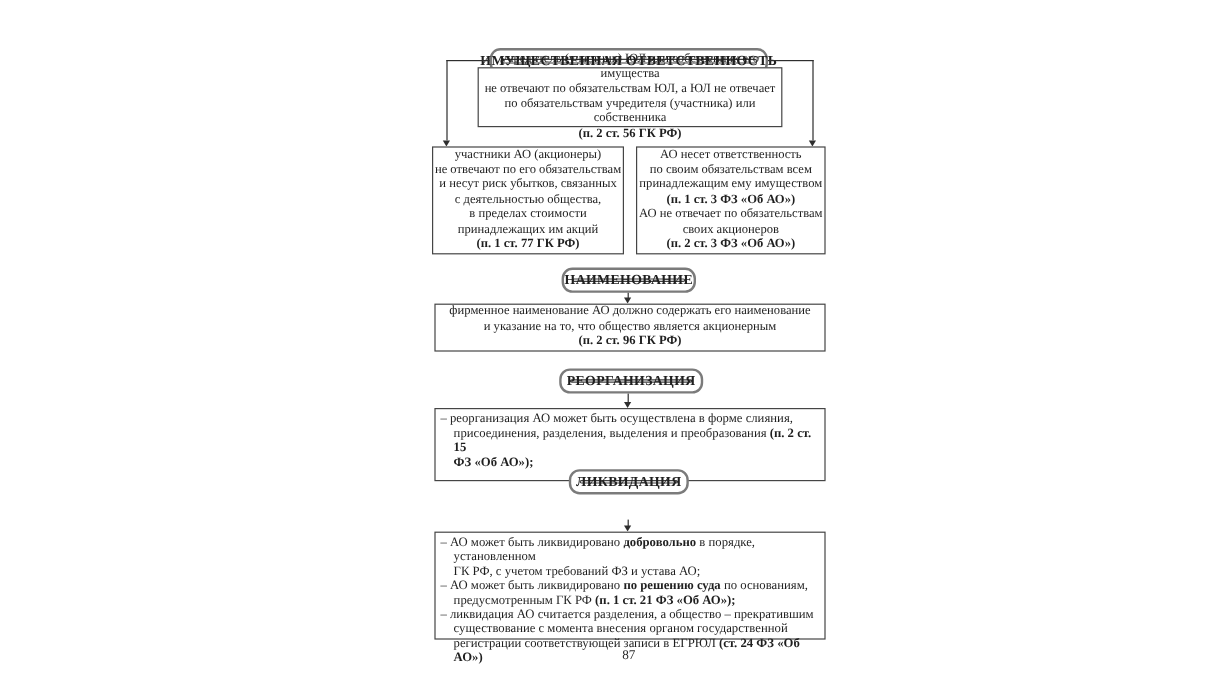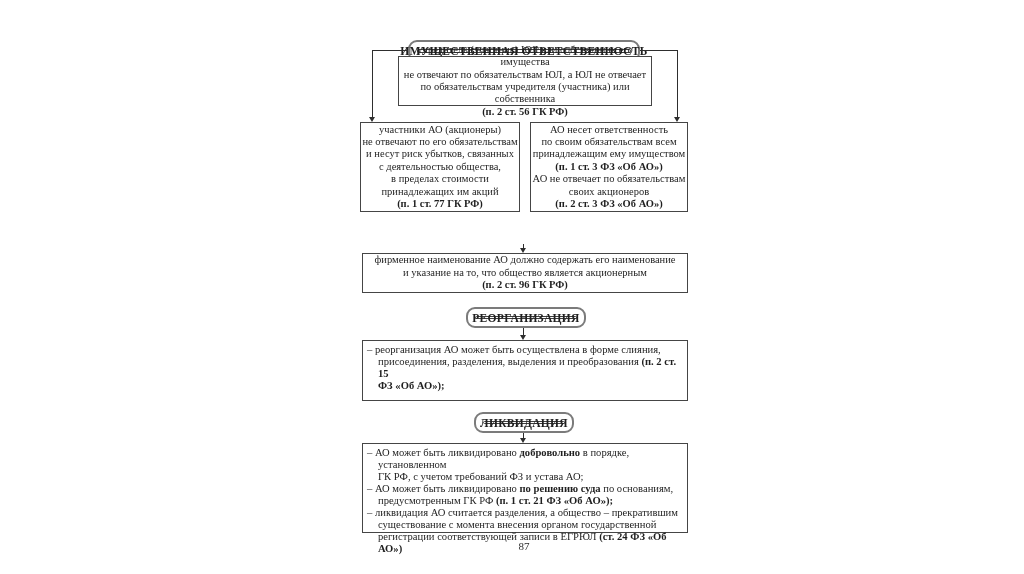--- a/index.html
+++ b/index.html
@@ -64,38 +64,41 @@
   </div>
 
   <div class="box" style="left:360px;top:122px;width:160px;height:90px;">
     <div class="txt">участники АО (акционеры)<br>не отвечают по его обязательствам<br>и несут риск убытков, связанных<br>с деятельностью общества,<br>в пределах стоимости<br>принадлежащих им акций<br><span class="b">(п. 1 ст. 77 ГК РФ)</span></div>
   </div>
 
   <div class="box" style="left:530px;top:122px;width:158px;height:90px;">
     <div class="txt">АО несет ответственность<br>по своим обязательствам всем<br>принадлежащим ему имуществом<br><span class="b">(п. 1 ст. 3 ФЗ «Об АО»)</span><br>АО не отвечает по обязательствам<br>своих акционеров<br><span class="b">(п. 2 ст. 3 ФЗ «Об АО»)</span></div>
   </div>
 
+  <div class="title-outer" style="left:468px;top:223px;width:112px;height:21px;">
+    <div class="title-inner">НАИМЕНОВАНИЕ</div>
+  </div>
   <div class="vline" style="left:523px;top:244px;height:5px;"></div>
   <div class="arrowhead" style="left:520px;top:248px;"></div>
 
   <div class="box" style="left:362px;top:253px;width:326px;height:40px;">
     <div class="txt">фирменное наименование АО должно содержать его наименование<br>и указание на то, что общество является акционерным<br><span class="b">(п. 2 ст. 96 ГК РФ)</span></div>
   </div>
 
   <div class="title-outer" style="left:466px;top:307px;width:120px;height:21px;">
     <div class="title-inner">РЕОРГАНИЗАЦИЯ</div>
   </div>
   <div class="vline" style="left:523px;top:328px;height:8px;"></div>
   <div class="arrowhead" style="left:520px;top:335px;"></div>
 
   <div class="box list" style="left:362px;top:340px;width:326px;height:61px;">
       <div class="hang"><span>–&nbsp;</span><span>реорганизация АО может быть осуществлена в форме слияния,</span><br><span>присоединения, разделения, выделения и преобразования </span><span class="b">(п. 2 ст. 15</span><br><span class="b">ФЗ «Об АО»);</span></div>
     </div>
 
-  <div class="title-outer" style="left:474px;top:412px;width:100px;height:21px;">
+  <div class="title-outer" style="left:474px;top:391px;width:100px;height:21px;">
     <div class="title-inner">ЛИКВИДАЦИЯ</div>
   </div>
   <div class="vline" style="left:523px;top:433px;height:6px;"></div>
   <div class="arrowhead" style="left:520px;top:438px;"></div>
 
   <div class="box list" style="left:362px;top:443px;width:326px;height:90px;">
       <div class="hang"><span>–&nbsp;</span><span>АО может быть ликвидировано </span><span class="b">добровольно</span><span> в порядке, установленном</span><br><span>ГК РФ, с учетом требований ФЗ и устава АО;</span></div>
       <div class="hang"><span>–&nbsp;</span><span>АО может быть ликвидировано </span><span class="b">по решению суда</span><span> по основаниям,</span><br><span>предусмотренным ГК РФ </span><span class="b">(п. 1 ст. 21 ФЗ «Об АО»);</span></div>
       <div class="hang"><span>–&nbsp;</span><span>ликвидация АО считается разделения, а общество – прекратившим</span><br><span>существование с момента внесения органом государственной</span><br><span>регистрации соответствующей записи в ЕГРЮЛ </span><span class="b">(ст. 24 ФЗ «Об АО»)</span></div>
     </div>

